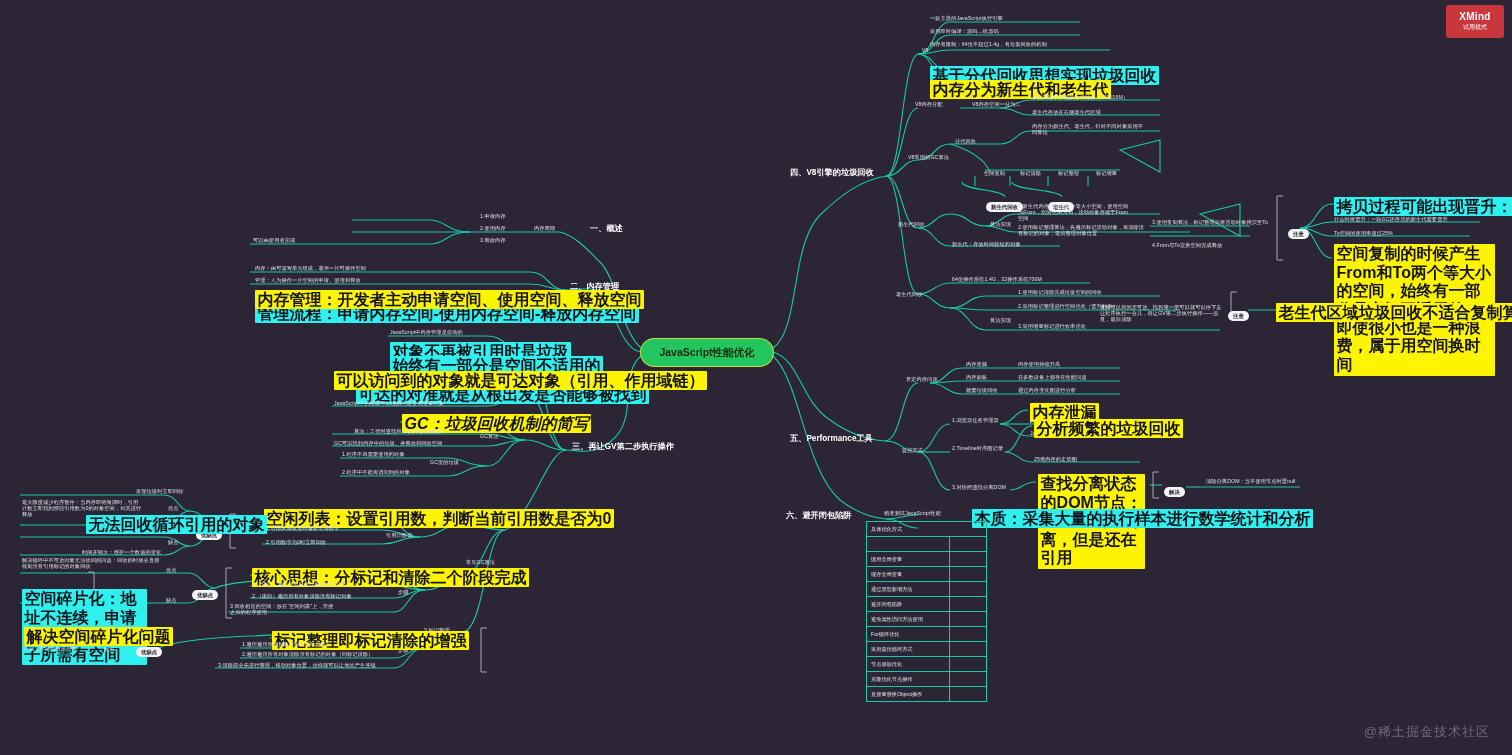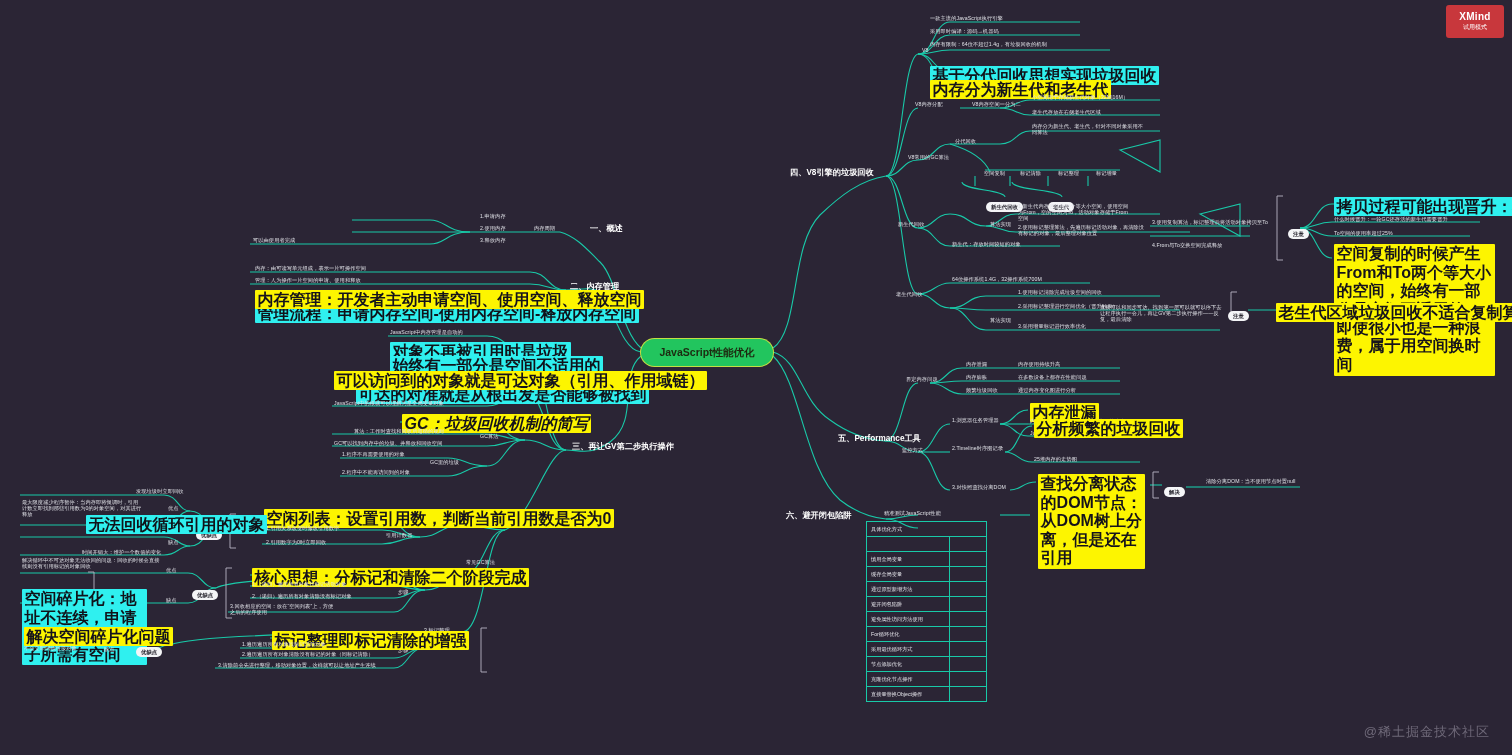--- a/index.html
+++ b/index.html
@@ -359,21 +359,21 @@
   <div class="n txt" style="left:896px;top:292px;">老生代回收</div>
   <div class="n txt" style="left:952px;top:277px;">64位操作系统1.4G，32操作系统700M</div>
   <div class="n txt" style="left:990px;top:318px;">算法实现</div>
   <div class="n txt" style="left:1018px;top:290px;">1.使用标记清除完成垃圾空间的回收</div>
   <div class="n txt" style="left:1018px;top:304px;">2.采用标记整理进行空间优化（晋升触发）</div>
   <div class="n txt" style="left:1018px;top:324px;">3.采用增量标记进行效率优化</div>
   <div class="n txt w" style="left:1100px;top:305px;width:122px;">直接可以和同步可达、找到第一层可以就可以停下去让程序执行一会儿，再让GV第二步执行操作——反复，最后清除</div>
   <div class="n" style="left:1228px;top:304px;"><span class="chip">注意</span></div>
   <div class="n" style="left:1276px;top:304px;"><span class="hl-y">老生代区域垃圾回收不适合复制算法</span></div>
 
-  <div class="n big" style="left:790px;top:434px;margin-left:48px;">五、Performance工具</div>
+  <div class="n big" style="left:790px;top:434px;">五、Performance工具</div>
   <div class="n txt" style="left:906px;top:377px;">界定内存问题</div>
   <div class="n txt" style="left:966px;top:362px;">内存泄漏</div>
   <div class="n txt" style="left:1018px;top:362px;">内存使用持续升高</div>
   <div class="n txt" style="left:966px;top:375px;">内存膨胀</div>
   <div class="n txt" style="left:1018px;top:375px;">在多数设备上都存在性能问题</div>
   <div class="n txt" style="left:966px;top:388px;">频繁垃圾回收</div>
   <div class="n txt" style="left:1018px;top:388px;">通过内存变化图进行分析</div>
 
   <div class="n txt" style="left:902px;top:448px;">监控方式</div>
   <div class="n txt" style="left:952px;top:418px;">1.浏览器任务管理器</div>
@@ -386,20 +386,21 @@
   <div class="n" style="left:1034px;top:420px;"><span class="hl-y">分析频繁的垃圾回收</span></div>
   <div class="n txt" style="left:1034px;top:457px;">25堆内存的走势图</div>
 
   <div class="n txt" style="left:952px;top:485px;">3.对快照查找分离DOM</div>
   <div class="n" style="left:1038px;top:474px;width:110px;"><span class="hl-y" style="display:inline-block;white-space:normal;width:102px;">查找分离状态的DOM节点：从DOM树上分离，但是还在引用</span></div>
   <div class="n" style="left:1164px;top:480px;"><span class="chip">解决</span></div>
   <div class="n txt" style="left:1206px;top:479px;">清除分离DOM：当不使用节点时置null</div>
 
   <div class="n big" style="left:786px;top:511px;">六、避开闭包陷阱</div>
   <div class="n txt" style="left:884px;top:511px;">精准测试JavaScript性能</div>
+  <div class="n" style="left:972px;top:510px;"><span class="hl-c">本质：采集大量的执行样本进行数学统计和分析</span></div>
 
   <table class="tb" style="left:866px;top:521px;">
     <tbody>
         <tr>
       <td class="c1" colspan="2">具体优化方式</td>
     </tr>
     <tr>
           <td class="c1"></td>
           <td class="c2"></td>
         </tr>

